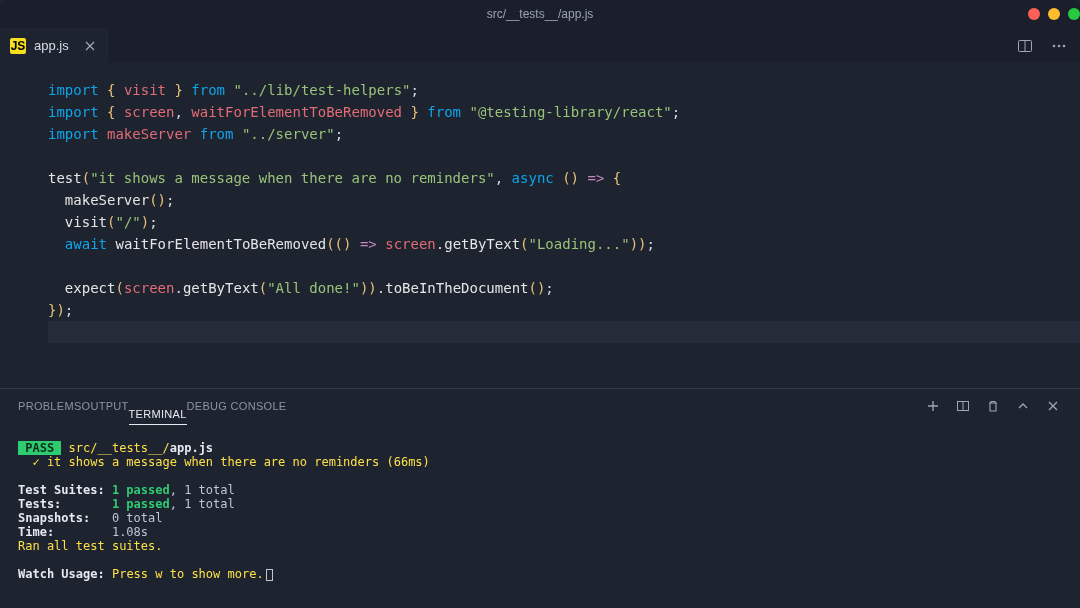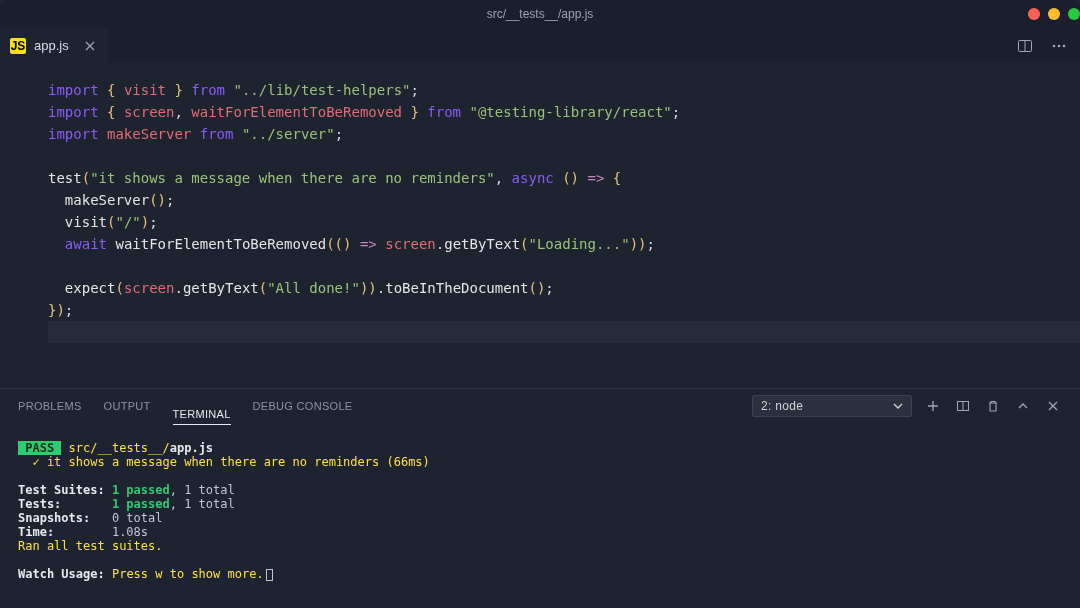--- a/index.html
+++ b/index.html
@@ -86,40 +86,39 @@
     padding: 16px 0 0 48px;
     position: relative;
     white-space: pre;
   }
   .current-line-bg {
     position: absolute;
     left: 0; right: 0;
     height: 22px;
     background: rgba(90,100,120,0.15);
   }
-  .tok-kw { color: #8b5cf6; }    
+  .tok-kw { color: #0ea5e9; }    
   .tok-punct { color: #e8c17a; } 
   .tok-ident { color: #e06c75; } 
   .tok-str { color: #98c379; }
   .tok-fn { color: #e5e5e5; }
   .tok-default { color: #d7dae0; }
   .tok-fat { color: #c586c0; }
   .panel {
     flex: 1;
     background: #1e2330;
     border-top: 1px solid #30384a;
     display: flex;
     flex-direction: column;
   }
   .panel-tabs {
     height: 34px;
     display: flex;
     align-items: center;
     padding: 0 18px;
-    gap: 22px;
     font-size: 11px;
     letter-spacing: 0.3px;
     color: #8b93a5;
   }
   .panel-tab { cursor: pointer; }
   .panel-tab.active { color: #e6e9ef; border-bottom: 1px solid #e6e9ef; padding-bottom:4px; margin-top:20px;}
   .panel-right {
     margin-left: auto;
     display: flex;
     align-items: center;
@@ -205,26 +204,20 @@
 <div class="editor" id="editor"><div style="position: relative;"><span style="position: relative;"><span class="tok-kw">import</span><span class="tok-default"> </span><span class="tok-punct">{ </span><span class="tok-ident">visit</span><span class="tok-punct"> }</span><span class="tok-default"> </span><span class="tok-kw">from</span><span class="tok-default"> </span><span class="tok-str">"../lib/test-helpers"</span><span class="tok-default">;</span></span></div><div style="position: relative;"><span style="position: relative;"><span class="tok-kw">import</span><span class="tok-default"> </span><span class="tok-punct">{ </span><span class="tok-ident">screen</span><span class="tok-default">, </span><span class="tok-ident">waitForElementToBeRemoved</span><span class="tok-punct"> }</span><span class="tok-default"> </span><span class="tok-kw">from</span><span class="tok-default"> </span><span class="tok-str">"@testing-library/react"</span><span class="tok-default">;</span></span></div><div style="position: relative;"><span style="position: relative;"><span class="tok-kw">import</span><span class="tok-default"> </span><span class="tok-ident">makeServer</span><span class="tok-default"> </span><span class="tok-kw">from</span><span class="tok-default"> </span><span class="tok-str">"../server"</span><span class="tok-default">;</span></span></div><div style="position: relative;"><span style="position: relative;">&nbsp;</span></div><div style="position: relative;"><span style="position: relative;"><span class="tok-fn">test</span><span class="tok-punct">(</span><span class="tok-str">"it shows a message when there are no reminders"</span><span class="tok-default">, </span><span class="tok-kw">async</span><span class="tok-default"> </span><span class="tok-punct">()</span><span class="tok-default"> </span><span class="tok-fat">=&gt;</span><span class="tok-default"> </span><span class="tok-punct">{</span></span></div><div style="position: relative;"><span style="position: relative;"><span class="tok-default">  </span><span class="tok-fn">makeServer</span><span class="tok-punct">()</span><span class="tok-default">;</span></span></div><div style="position: relative;"><span style="position: relative;"><span class="tok-default">  </span><span class="tok-fn">visit</span><span class="tok-punct">(</span><span class="tok-str">"/"</span><span class="tok-punct">)</span><span class="tok-default">;</span></span></div><div style="position: relative;"><span style="position: relative;"><span class="tok-default">  </span><span class="tok-kw">await</span><span class="tok-default"> </span><span class="tok-fn">waitForElementToBeRemoved</span><span class="tok-punct">(()</span><span class="tok-default"> </span><span class="tok-fat">=&gt;</span><span class="tok-default"> </span><span class="tok-ident">screen</span><span class="tok-default">.</span><span class="tok-fn">getByText</span><span class="tok-punct">(</span><span class="tok-str">"Loading..."</span><span class="tok-punct">))</span><span class="tok-default">;</span></span></div><div style="position: relative;"><span style="position: relative;">&nbsp;</span></div><div style="position: relative;"><span style="position: relative;"><span class="tok-default">  </span><span class="tok-fn">expect</span><span class="tok-punct">(</span><span class="tok-ident">screen</span><span class="tok-default">.</span><span class="tok-fn">getByText</span><span class="tok-punct">(</span><span class="tok-str">"All done!"</span><span class="tok-punct">))</span><span class="tok-default">.</span><span class="tok-fn">toBeInTheDocument</span><span class="tok-punct">()</span><span class="tok-default">;</span></span></div><div style="position: relative;"><span style="position: relative;"><span class="tok-punct">})</span><span class="tok-default">;</span></span></div><div style="position: relative;"><div class="current-line-bg" style="top: 0px;"></div><span style="position: relative;">&nbsp;</span></div></div>
 
 <div class="panel">
   <div class="panel-tabs" id="panel-tabs">
 
     <div class="panel-tab">PROBLEMS</div>
       <div class="panel-tab">OUTPUT</div>
       <div class="panel-tab active">TERMINAL</div>
       <div class="panel-tab">DEBUG CONSOLE</div>
       <div class="panel-right">
-      <div class="panel-select">
-        <span>2: node</span>
-        <svg width="10" height="10" viewBox="0 0 10 10">
-            <path d="M1 3 L5 7 L9 3" stroke="currentColor" fill="none" stroke-width="1.3"></path>
-          </svg>
-      </div>
       <div class="icon-btn">
         <svg width="14" height="14" viewBox="0 0 14 14">
             <path d="M7 2 V12 M2 7 H12" stroke="currentColor" stroke-width="1.3"></path>
           </svg>
       </div>
       <div class="icon-btn">
         <svg width="14" height="14" viewBox="0 0 14 14">
             <rect x="1.5" y="2.5" width="11" height="9" stroke="currentColor" fill="none"></rect>
             <line x1="7" y1="2.5" x2="7" y2="11.5" stroke="currentColor"></line>
           </svg>

